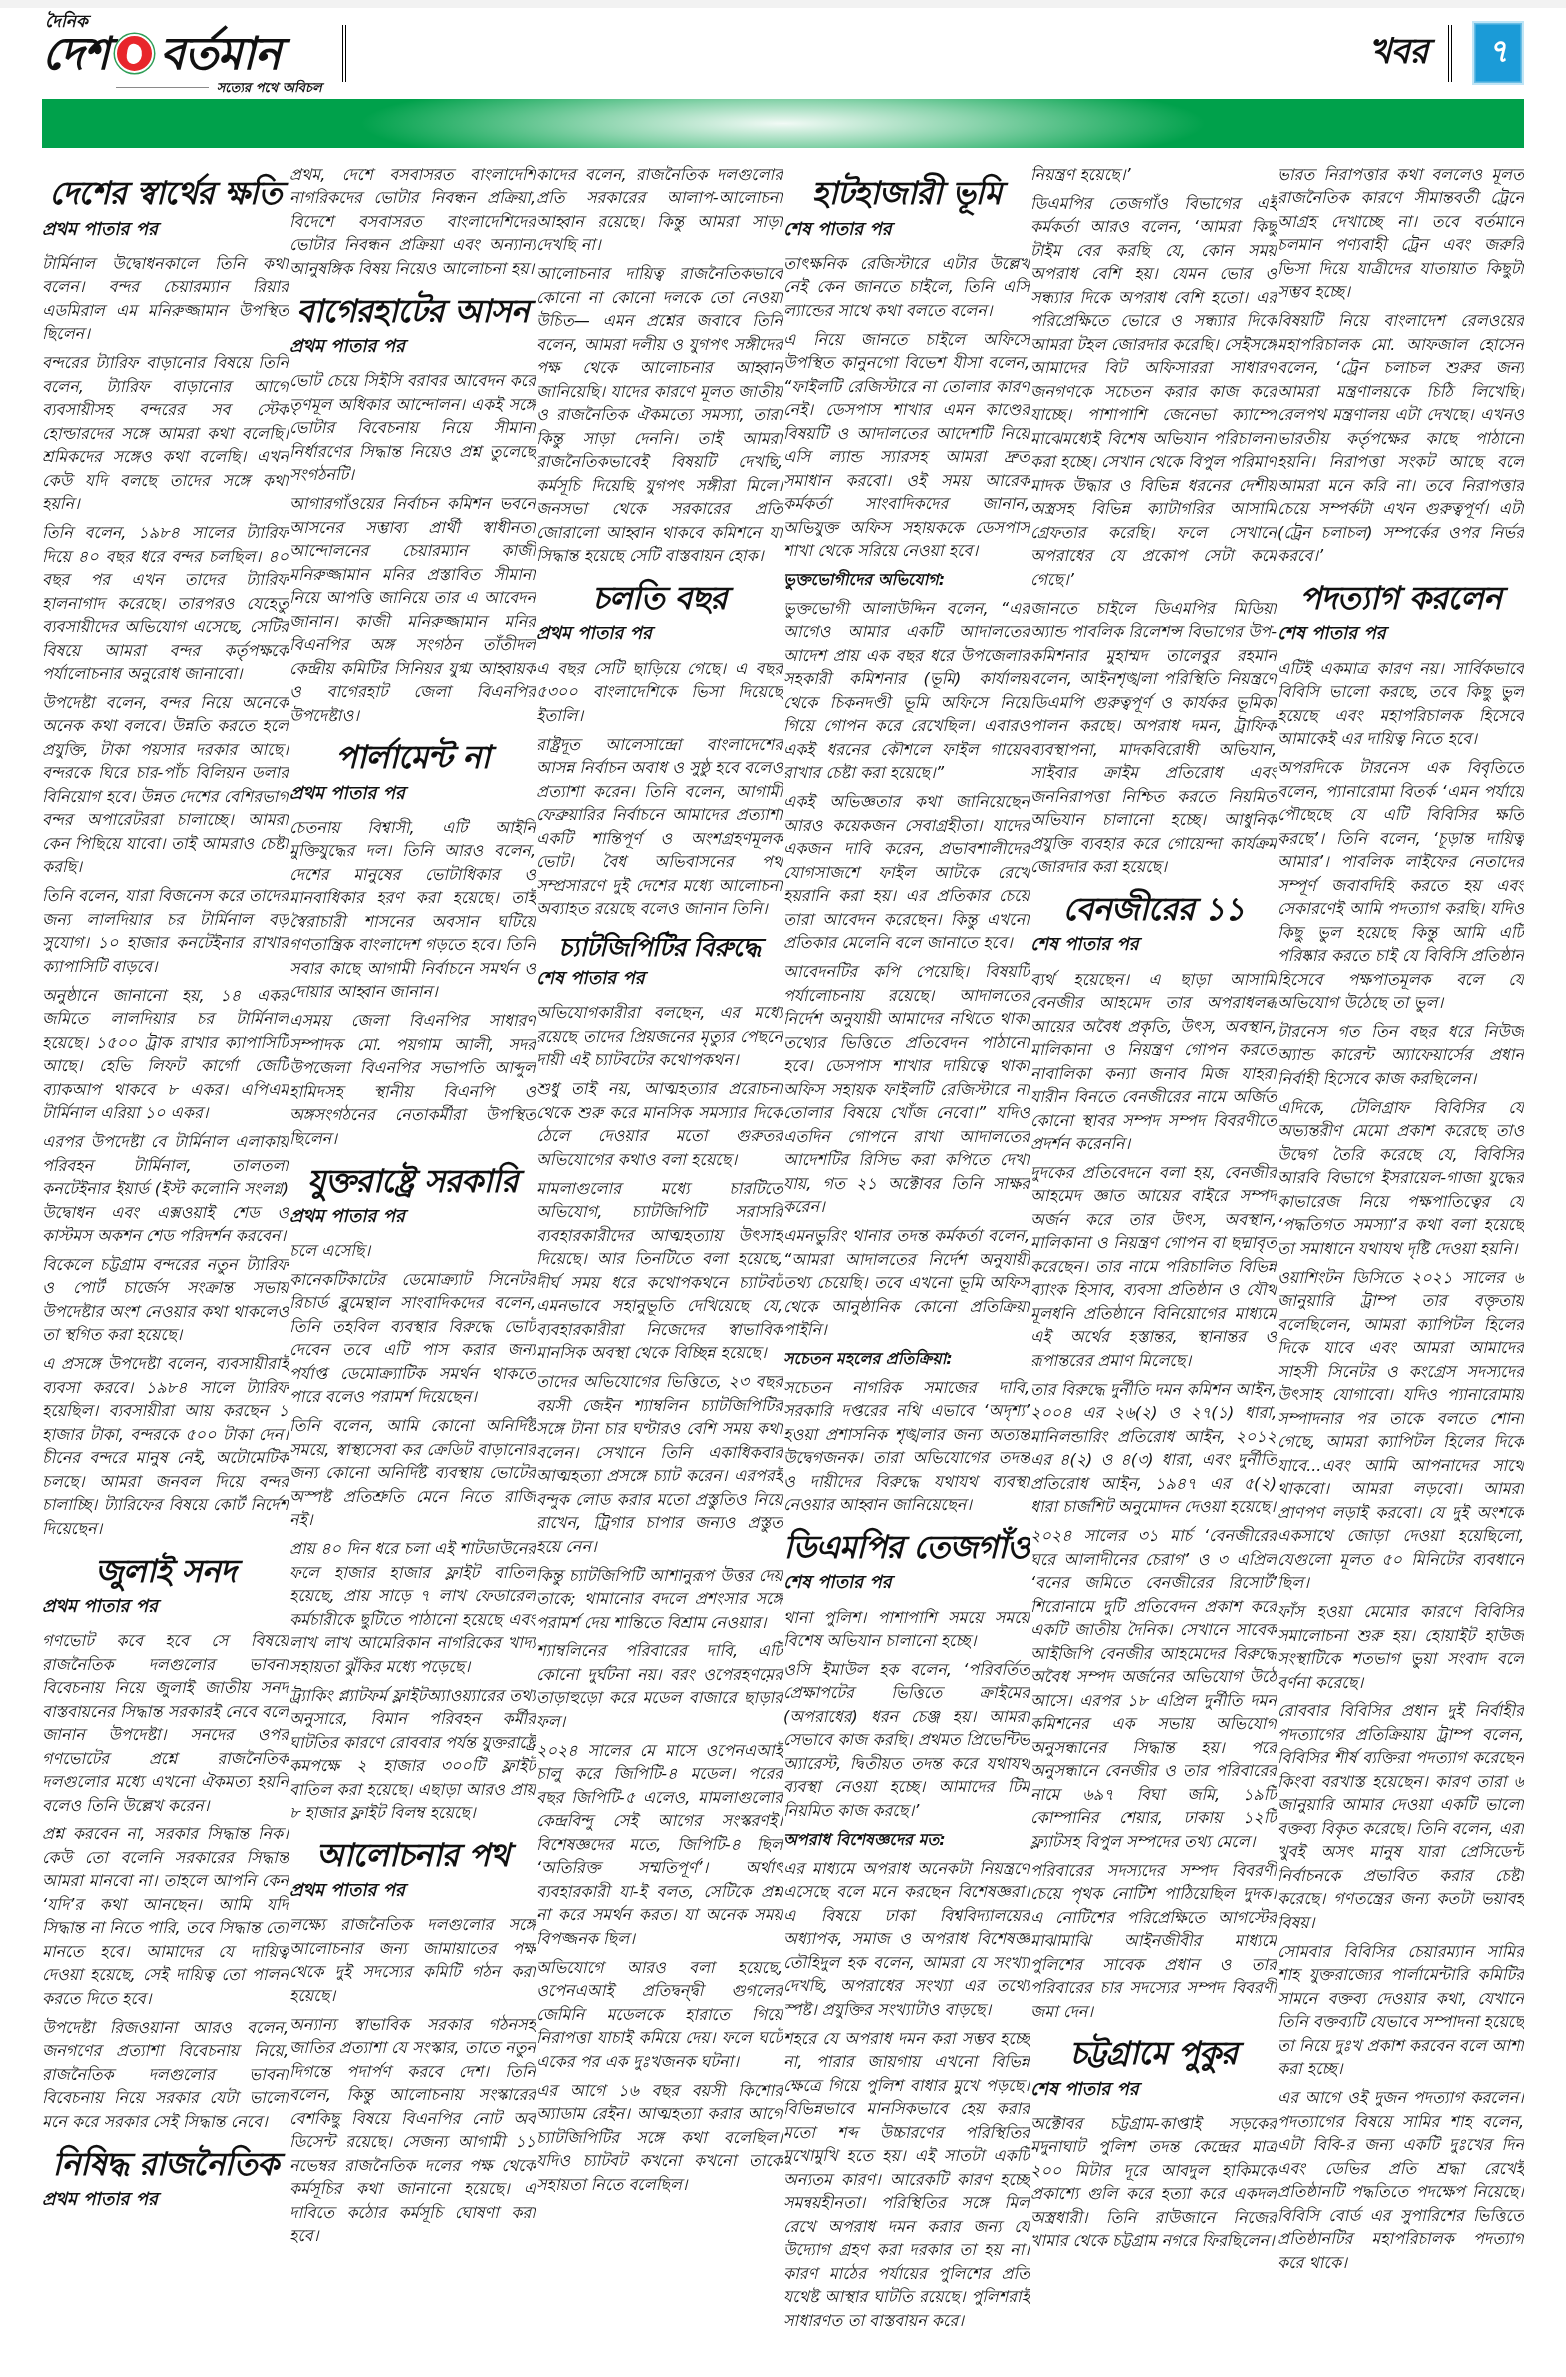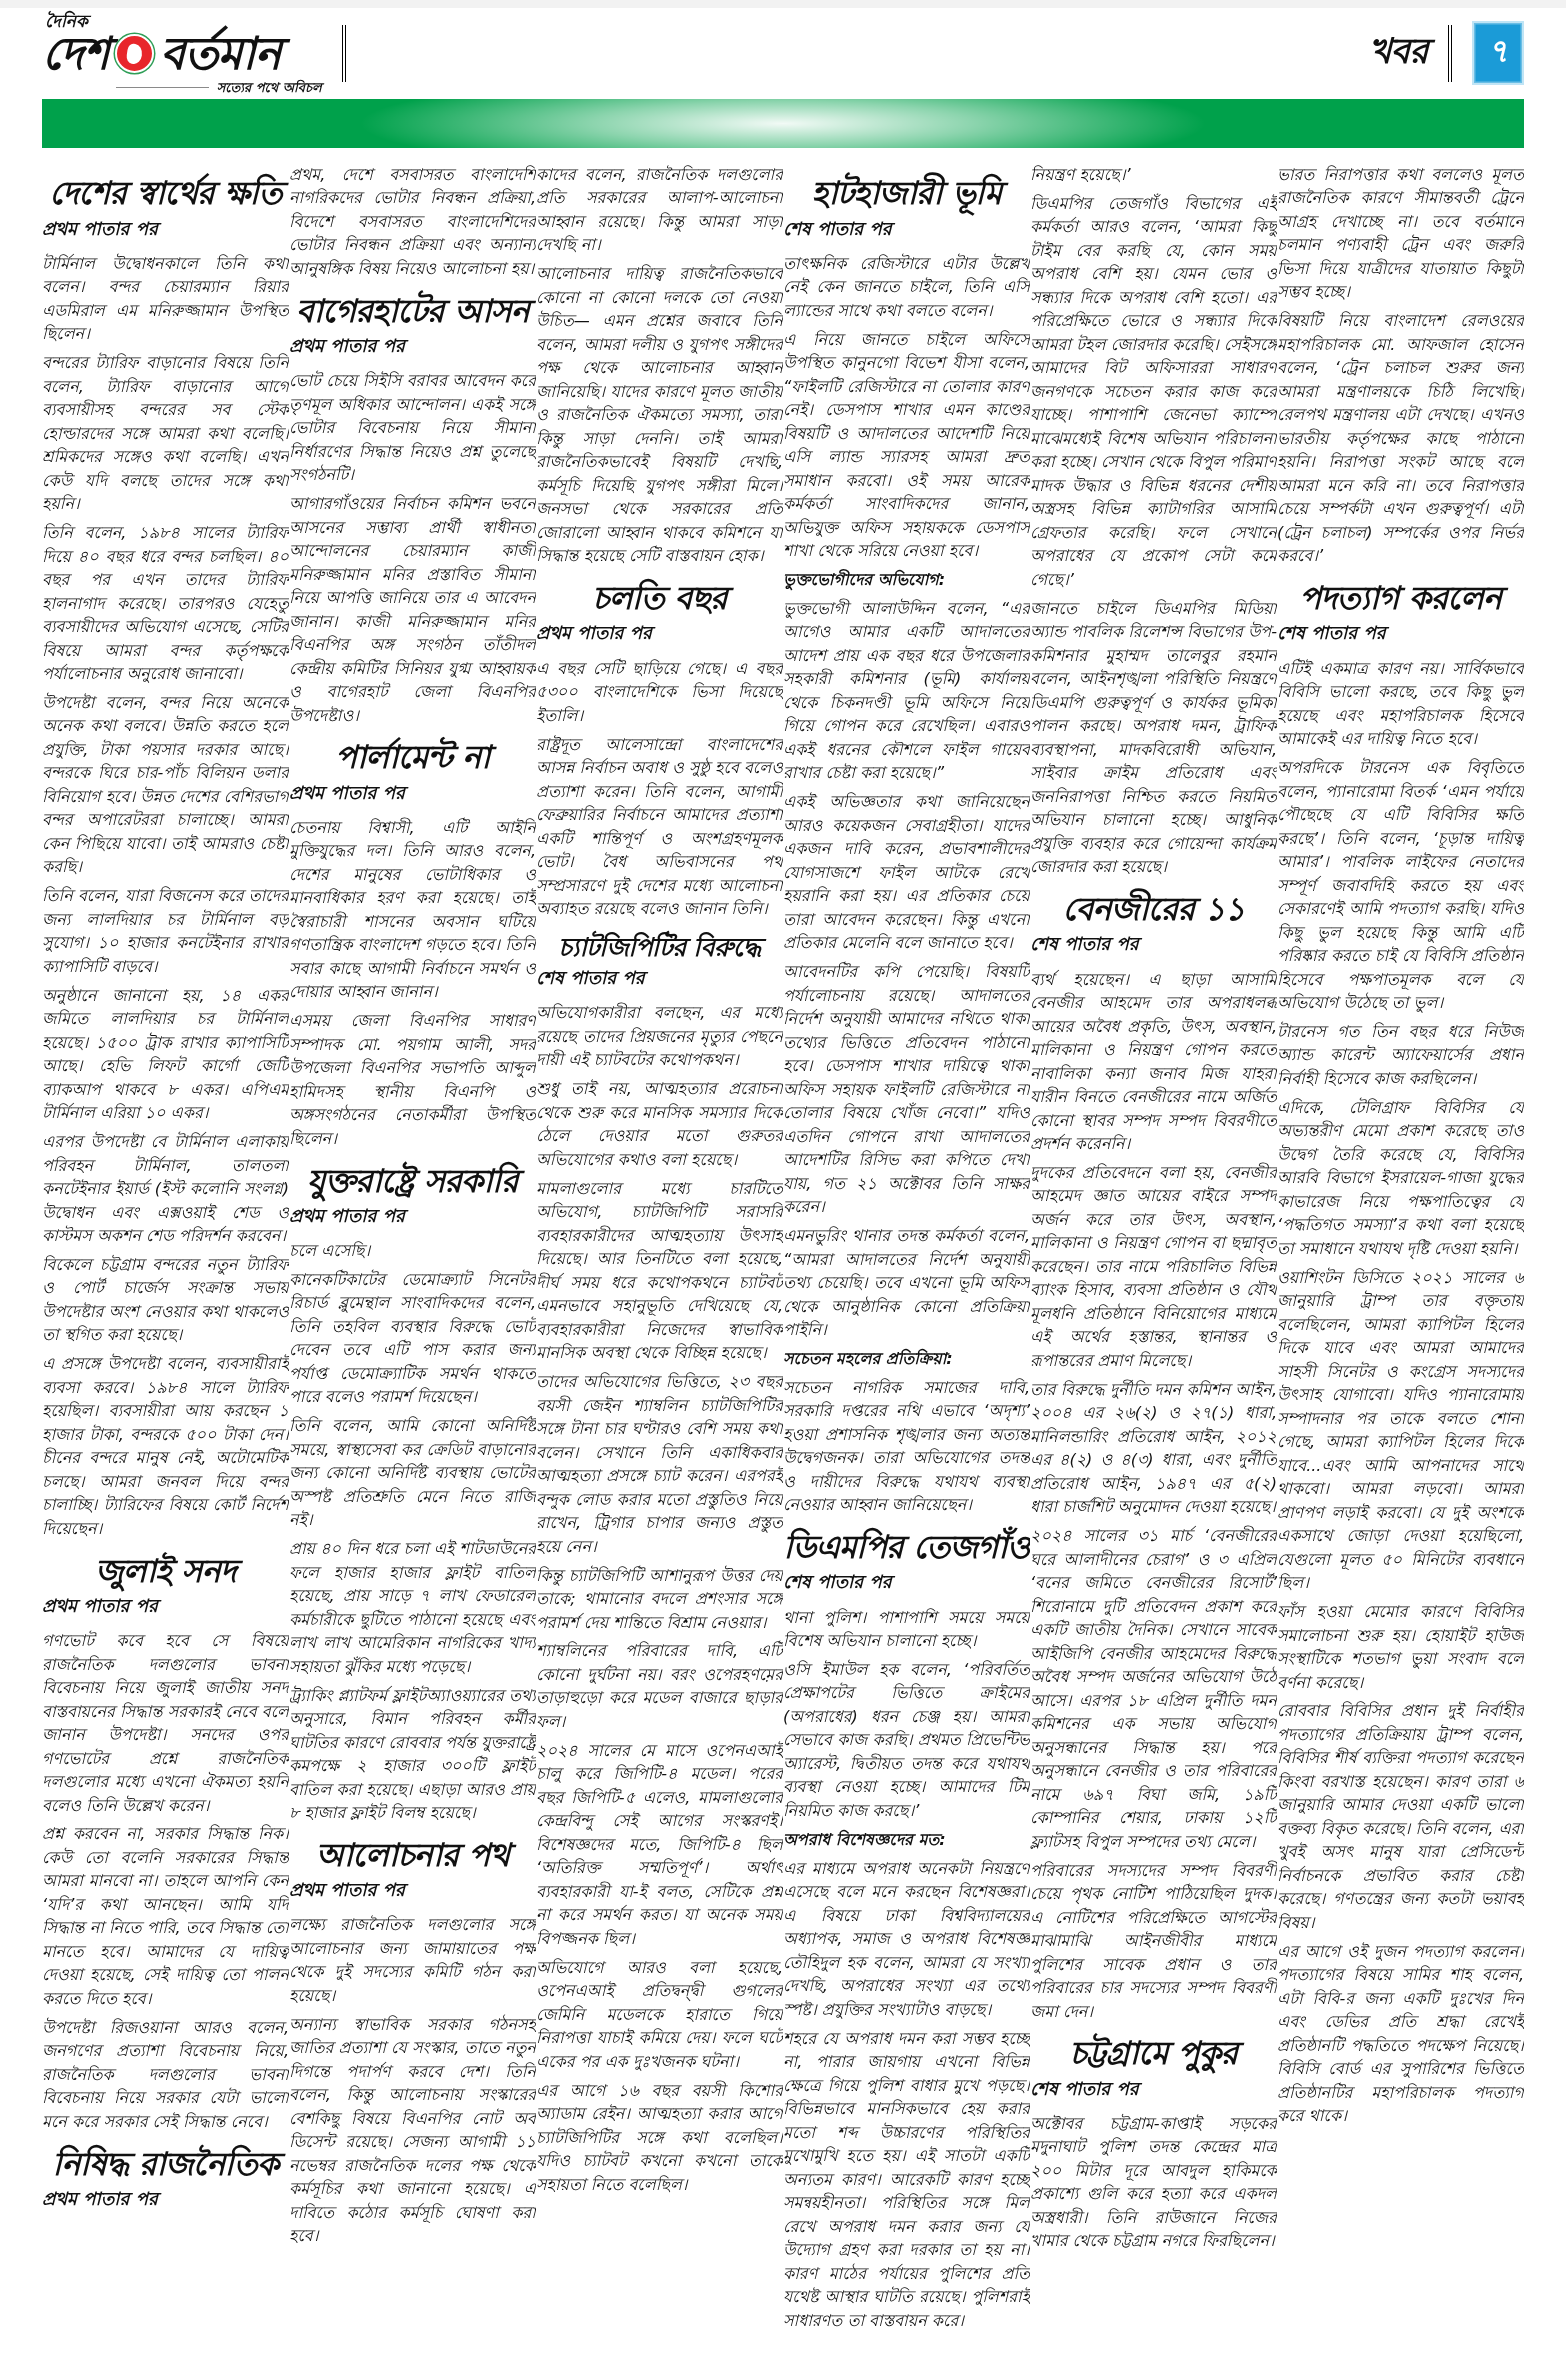--- a/index.html
+++ b/index.html
@@ -171,18 +171,19 @@
         <p>বিষয়টি নিয়ে বাংলাদেশ রেলওয়ের মহাপরিচালক মো. আফজাল হোসেন বলেন, ‘ট্রেন চলাচল শুরুর জন্য আমরা মন্ত্রণালয়কে চিঠি লিখেছি। রেলপথ মন্ত্রণালয় এটা দেখছে। এখনও ভারতীয় কর্তৃপক্ষের কাছে পাঠানো হয়নি। নিরাপত্তা সংকট আছে বলে আমরা মনে করি না। তবে নিরাপত্তার চেয়ে সম্পর্কটা এখন গুরুত্বপূর্ণ। এটা (ট্রেন চলাচল) সম্পর্কের ওপর নির্ভর করবে।’</p>
         <h2 class="headline">পদত্যাগ করলেন</h2>
         <div class="cont">শেষ পাতার পর</div>
         <p>এটিই একমাত্র কারণ নয়। সার্বিকভাবে বিবিসি ভালো করছে, তবে কিছু ভুল হয়েছে এবং মহাপরিচালক হিসেবে আমাকেই এর দায়িত্ব নিতে হবে।</p>
         <p>অপরদিকে টারনেস এক বিবৃতিতে বলেন, প্যানারোমা বিতর্ক ‘এমন পর্যায়ে পৌছেছে যে এটি বিবিসির ক্ষতি করছে’। তিনি বলেন, ‘চূড়ান্ত দায়িত্ব আমার’। পাবলিক লাইফের নেতাদের সম্পূর্ণ জবাবদিহি করতে হয় এবং সেকারণেই আমি পদত্যাগ করছি। যদিও কিছু ভুল হয়েছে কিন্তু আমি এটি পরিষ্কার করতে চাই যে বিবিসি প্রতিষ্ঠান হিসেবে পক্ষপাতমূলক বলে যে অভিযোগ উঠেছে তা ভুল।</p>
         <p>টারনেস গত তিন বছর ধরে নিউজ অ্যান্ড কারেন্ট অ্যাফেয়ার্সের প্রধান নির্বাহী হিসেবে কাজ করছিলেন।</p>
         <p>এদিকে, টেলিগ্রাফ বিবিসির যে অভ্যন্তরীণ মেমো প্রকাশ করেছে তাও উদ্বেগ তৈরি করেছে যে, বিবিসির আরবি বিভাগে ইসরায়েল-গাজা যুদ্ধের কাভারেজ নিয়ে পক্ষপাতিত্বের যে ‘পদ্ধতিগত সমস্যা’র কথা বলা হয়েছে তা সমাধানে যথাযথ দৃষ্টি দেওয়া হয়নি।</p>
         <p>ওয়াশিংটন ডিসিতে ২০২১ সালের ৬ জানুয়ারি ট্রাম্প তার বক্তৃতায় বলেছিলেন, আমরা ক্যাপিটল হিলের দিকে যাবে এবং আমরা আমাদের সাহসী সিনেটর ও কংগ্রেস সদস্যদের উৎসাহ যোগাবো। যদিও প্যানারোমায় সম্পাদনার পর তাকে বলতে শোনা গেছে, আমরা ক্যাপিটল হিলের দিকে যাবে...এবং আমি আপনাদের সাথে থাকবো। আমরা লড়বো। আমরা প্রাণপণ লড়াই করবো। যে দুই অংশকে একসাথে জোড়া দেওয়া হয়েছিলো, যেগুলো মূলত ৫০ মিনিটের ব্যবধানে ছিল।</p>
         <p>ফাঁস হওয়া মেমোর কারণে বিবিসির সমালোচনা শুরু হয়। হোয়াইট হাউজ সংস্থাটিকে শতভাগ ভুয়া সংবাদ বলে বর্ণনা করেছে।</p>
         <p>রোববার বিবিসির প্রধান দুই নির্বাহীর পদত্যাগের প্রতিক্রিয়ায় ট্রাম্প বলেন, বিবিসির শীর্ষ ব্যক্তিরা পদত্যাগ করেছেন কিংবা বরখাস্ত হয়েছেন। কারণ তারা ৬ জানুয়ারি আমার দেওয়া একটি ভালো বক্তব্য বিকৃত করেছে। তিনি বলেন, এরা খুবই অসৎ মানুষ যারা প্রেসিডেন্ট নির্বাচনকে প্রভাবিত করার চেষ্টা করেছে। গণতন্ত্রের জন্য কতটা ভয়াবহ বিষয়।</p>
+        <p>সোমবার বিবিসির চেয়ারম্যান সামির শাহ যুক্তরাজ্যের পার্লামেন্টারি কমিটির সামনে বক্তব্য দেওয়ার কথা, যেখানে তিনি বক্তব্যটি যেভাবে সম্পাদনা হয়েছে তা নিয়ে দুঃখ প্রকাশ করবেন বলে আশা করা হচ্ছে।</p>
         <p>এর আগে ওই দুজন পদত্যাগ করলেন। পদত্যাগের বিষয়ে সামির শাহ বলেন, এটা বিবি-র জন্য একটি দুঃখের দিন এবং ডেভির প্রতি শ্রদ্ধা রেখেই প্রতিষ্ঠানটি পদ্ধতিতে পদক্ষেপ নিয়েছে। বিবিসি বোর্ড এর সুপারিশের ভিত্তিতে প্রতিষ্ঠানটির মহাপরিচালক পদত্যাগ করে থাকে।</p>
       </div>
     </div>
 
 </div>
 
 
 </body></html>

